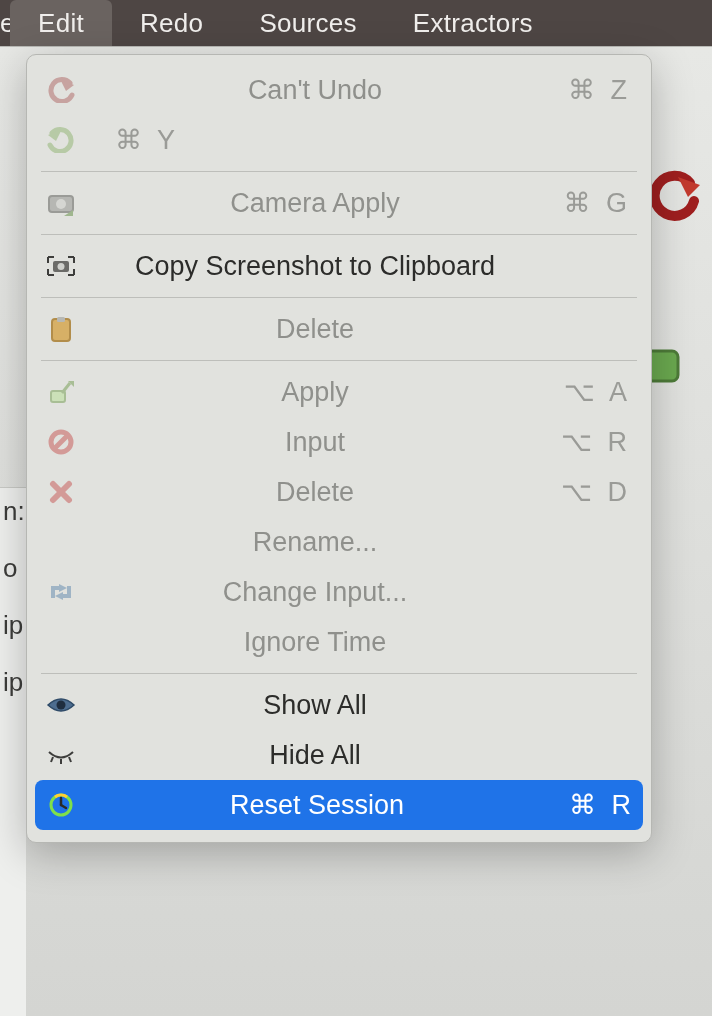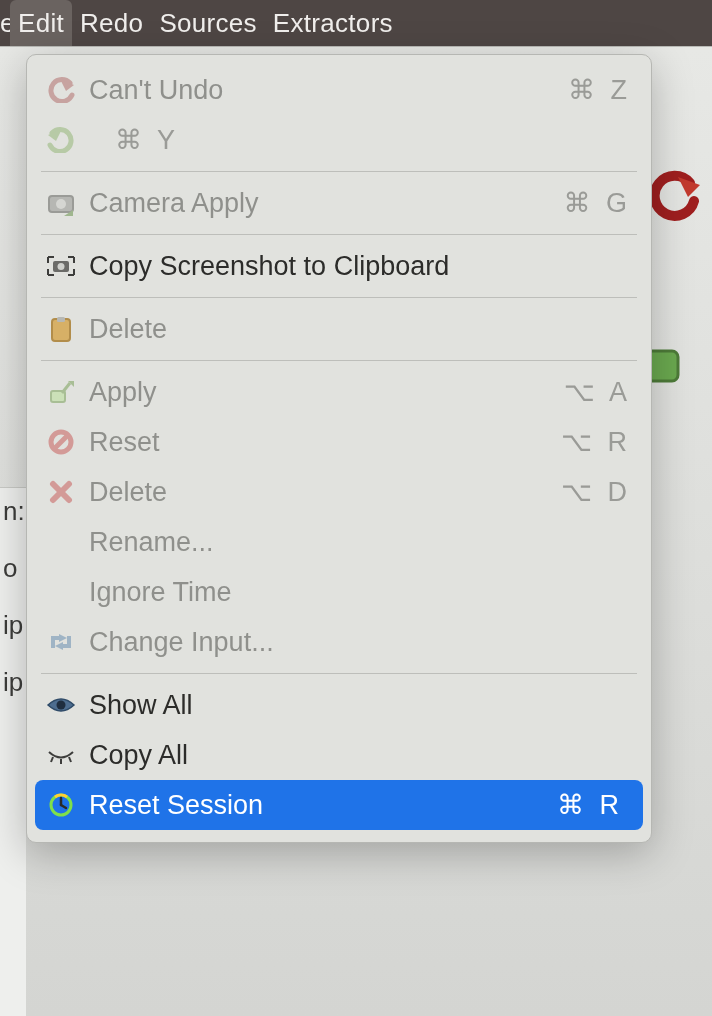--- a/index.html
+++ b/index.html
@@ -12,21 +12,21 @@
     background: #4e4644;
     display: flex;
     align-items: center;
     color: #f0eeec;
     font-size: 26px;
     padding-left: 0;
     letter-spacing: 0.3px;
   }
   .menubar .pre { width: 10px; display:inline-block; text-align:right; padding-right:2px;}
   .menubar .menuitem {
-    padding: 0 8px;
+    padding: 0 28px;
     height: 46px;
     display: flex;
     align-items: center;
     cursor: default;
   }
   .menubar .menuitem.open {
     background: #6a6360;
     border-radius: 6px 6px 0 0;
   }
 
@@ -66,37 +66,37 @@
     font-size: 27px;
     color: #2c2c2a;
     cursor: default;
   }
   .menu-item .iconbox {
     width: 40px; height: 34px;
     display:flex; align-items:center; justify-content:center;
     margin-right: 8px;
     flex-shrink:0;
   }
-  .menu-item .label { flex: 1 1 auto; }
+  .menu-item .label { flex: 1 1 auto; text-align: center; }
   .menu-item .shortcut {
     color: #3a3a38;
     font-size: 27px;
     letter-spacing: 4px;
     text-align: right;
     min-width: 90px;
   }
   .menu-item.noicon .iconbox { visibility:hidden; }
   .menu-item.disabled { color: #8f908c; }
   .menu-item.disabled .shortcut { color: #9a9b97; }
   .menu-item.highlight {
     background: #1f73e8;
     color: #ffffff;
     border-radius: 8px;
     margin: 0 8px;
-    padding: 0 20px 0 6px;
+    padding: 0 8px 0 6px;
   }
   .menu-item.highlight .shortcut { color: #ffffff; }
   .menu-sep {
     height: 1px;
     background: #bdbeba;
     margin: 6px 14px;
   }
 
   
   svg { display:block; }
@@ -216,55 +216,55 @@
     <span class="label">Apply</span>
     <span class="shortcut">⌥ A</span>
   </div>
   <div class="menu-item disabled">
     <span class="iconbox">
       <svg width="26" height="26" viewBox="0 0 26 26">
           <circle cx="13" cy="13" r="10" fill="none" stroke="#d39a97" stroke-width="5"></circle>
           <line x1="6" y1="20" x2="20" y2="6" stroke="#d39a97" stroke-width="5"></line>
         </svg>
     </span>
-    <span class="label">Reset</span>
+    <span class="label">Input</span>
     <span class="shortcut">⌥ R</span>
   </div>
   <div class="menu-item disabled">
     <span class="iconbox">
       <svg width="24" height="24" viewBox="0 0 24 24">
           <line x1="4" y1="4" x2="20" y2="20" stroke="#d39a97" stroke-width="6" stroke-linecap="round"></line>
           <line x1="20" y1="4" x2="4" y2="20" stroke="#d39a97" stroke-width="6" stroke-linecap="round"></line>
         </svg>
     </span>
     <span class="label">Delete</span>
     <span class="shortcut">⌥ D</span>
   </div>
   <div class="menu-item disabled noicon">
     <span class="iconbox"></span>
     <span class="label">Rename...</span>
-    <span class="shortcut"></span>
-  </div>
-  <div class="menu-item disabled noicon">
-    <span class="iconbox"></span>
-    <span class="label">Ignore Time</span>
     <span class="shortcut"></span>
   </div>
   <div class="menu-item disabled">
     <span class="iconbox">
       <svg width="28" height="24" viewBox="0 0 28 24">
           <path d="M6 18 V8 H14" stroke="#9fb4c5" stroke-width="4" fill="none"></path>
           <polygon points="12,4 20,8 12,12" fill="#9fb4c5"></polygon>
           <path d="M22 6 V16 H14" stroke="#9fb4c5" stroke-width="4" fill="none"></path>
           <polygon points="16,12 8,16 16,20" fill="#9fb4c5"></polygon>
         </svg>
     </span>
     <span class="label">Change Input...</span>
     <span class="shortcut"></span>
   </div>
+  <div class="menu-item disabled noicon">
+    <span class="iconbox"></span>
+    <span class="label">Ignore Time</span>
+    <span class="shortcut"></span>
+  </div>
 
   <div class="menu-sep"></div>
 
   <div class="menu-item">
     <span class="iconbox">
       <svg width="30" height="20" viewBox="0 0 30 20">
           <path d="M2 10 Q15 -2 28 10 Q15 22 2 10 Z" fill="#4d6d8f" stroke="#2e4a67" stroke-width="1.5"></path>
           <circle cx="15" cy="10" r="4.5" fill="#1f2e3f"></circle>
         </svg>
     </span>
@@ -273,21 +273,21 @@
   </div>
   <div class="menu-item">
     <span class="iconbox">
       <svg width="30" height="20" viewBox="0 0 30 20">
           <path d="M3 7 Q15 18 27 7" fill="none" stroke="#3d3d3b" stroke-width="2"></path>
           <line x1="7" y1="12" x2="5" y2="17" stroke="#3d3d3b" stroke-width="2"></line>
           <line x1="15" y1="14" x2="15" y2="19" stroke="#3d3d3b" stroke-width="2"></line>
           <line x1="23" y1="12" x2="25" y2="17" stroke="#3d3d3b" stroke-width="2"></line>
         </svg>
     </span>
-    <span class="label">Copy All</span>
+    <span class="label">Hide All</span>
     <span class="shortcut"></span>
   </div>
   <div class="menu-item highlight">
     <span class="iconbox">
       <svg width="28" height="28" viewBox="0 0 28 28">
           <circle cx="14" cy="14" r="10" fill="none" stroke="#7fe04a" stroke-width="3"></circle>
           <path d="M20 6 A10 10 0 0 0 8 6" fill="none" stroke="#ffcf33" stroke-width="3"></path>
           <line x1="14" y1="14" x2="14" y2="7" stroke="#2a2a28" stroke-width="2.5" stroke-linecap="round"></line>
           <line x1="14" y1="14" x2="19" y2="17" stroke="#2a2a28" stroke-width="2.5" stroke-linecap="round"></line>
         </svg>

